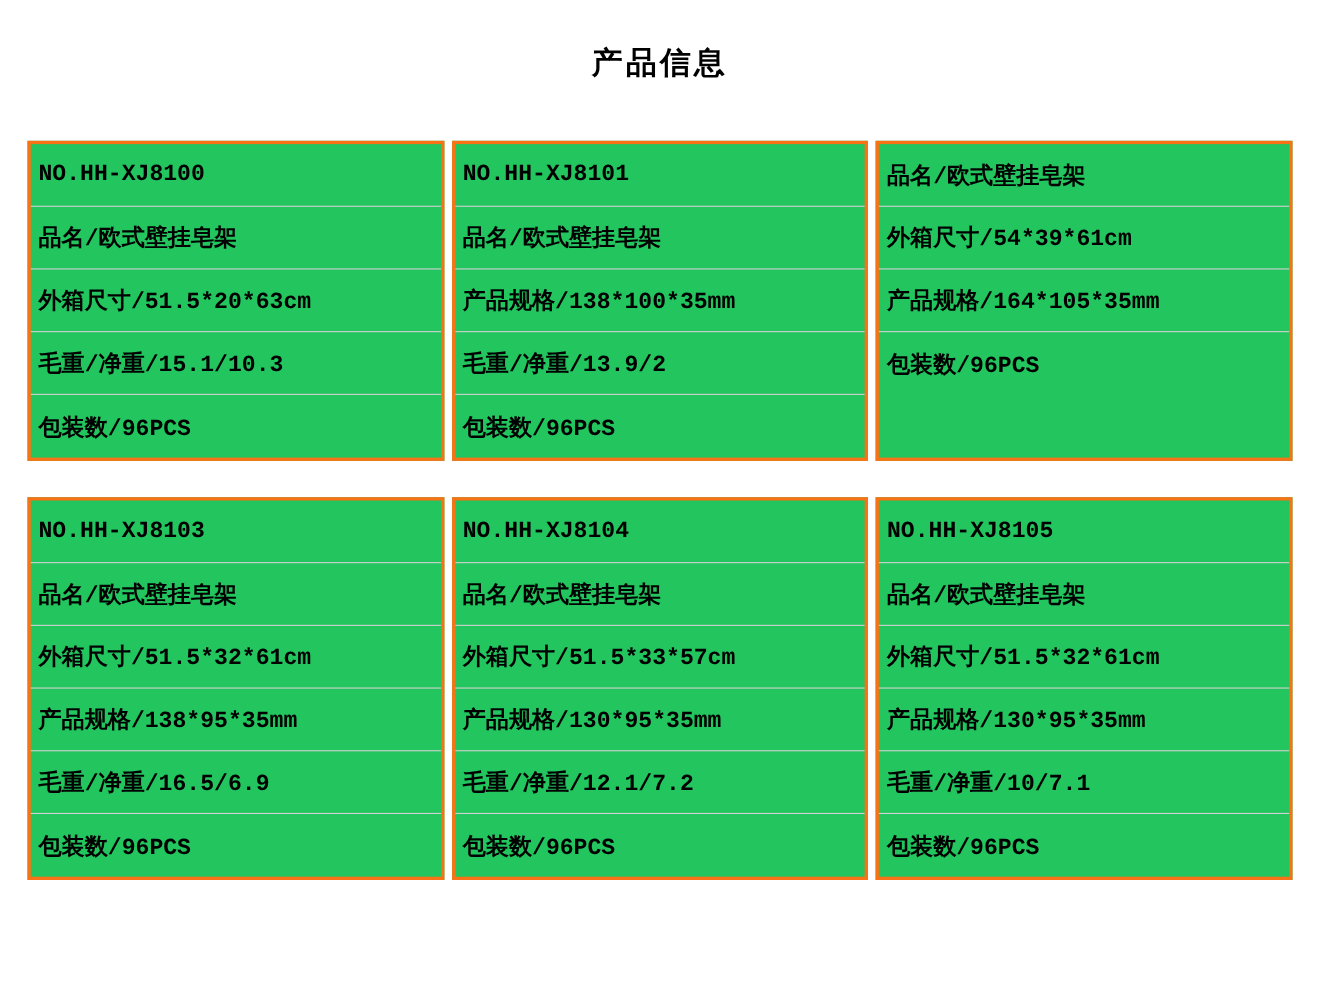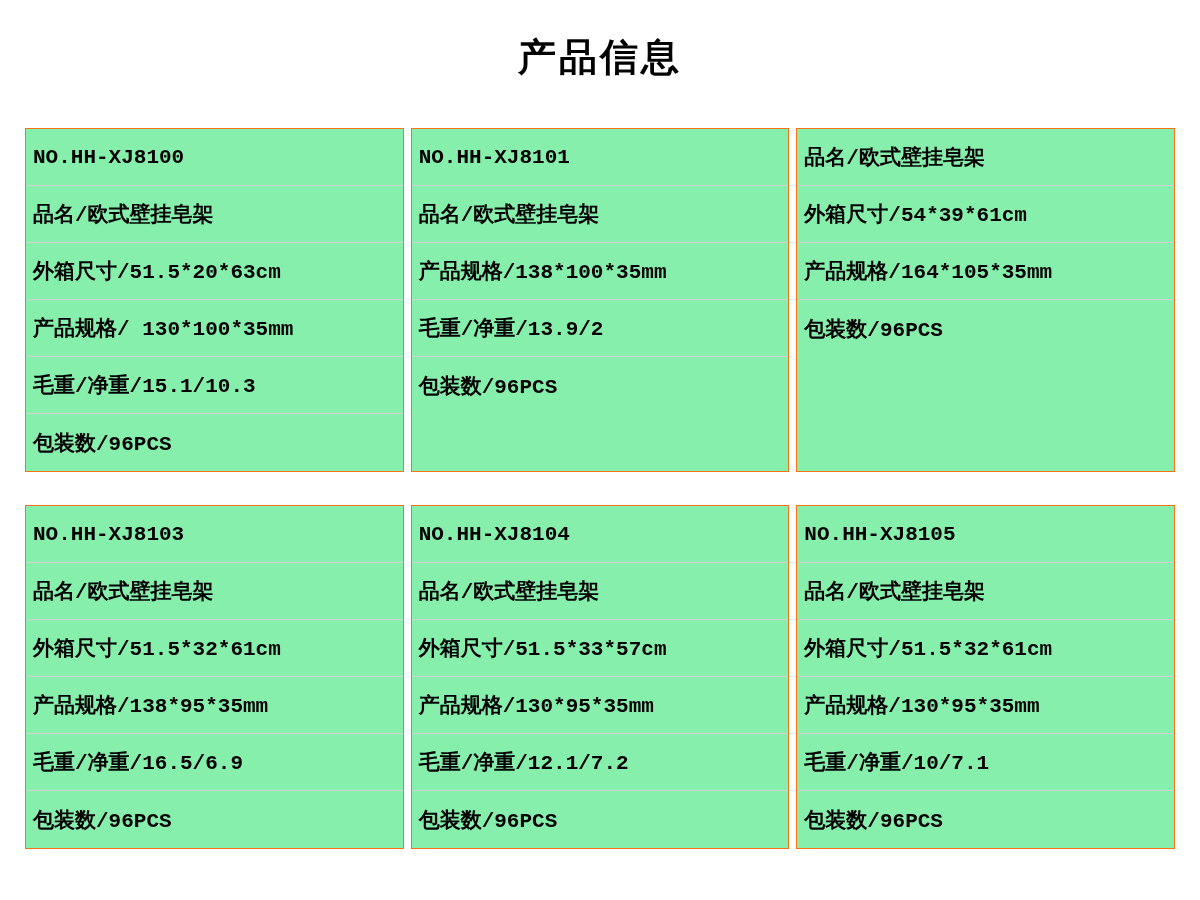--- a/index.html
+++ b/index.html
@@ -14,36 +14,36 @@
   .page {
     width: 1200px;
     height: 900px;
     box-sizing: border-box;
     overflow: hidden;
   }
   .page-title {
     margin: 0;
     padding-top: 36px;
     text-align: center;
-    font-size: 38px;
+    font-size: 28px;
     line-height: 42px;
     font-weight: bold;
     letter-spacing: 3px;
     font-family: "Liberation Sans", sans-serif;
   }
   .cards-grid {
     margin: 50px 25px 0 25px;
     display: grid;
     grid-template-columns: repeat(3, 1fr);
     column-gap: 7px;
     row-gap: 33px;
   }
   .product-card {
-    border: 1px solid #f97316;
-    background: #86efac;
+    border: 3px solid #f97316;
+    background: #22c55e;
   }
   .card-row {
     box-sizing: border-box;
     height: 57px;
     display: flex;
     align-items: center;
     padding-left: 7px;
     border-bottom: 1px solid #d2d2d2;
     font-family: "Liberation Mono", "DejaVu Sans Mono", monospace;
     font-weight: bold;
@@ -61,21 +61,20 @@
 <div class="page">
 
   <h1 class="page-title">产品信息</h1>
 
   <div class="cards-grid">
 
     <div class="product-card">
       <div class="card-row">NO.HH-XJ8100</div>
       <div class="card-row">品名/欧式壁挂皂架</div>
       <div class="card-row">外箱尺寸/51.5*20*63cm</div>
-      <div class="card-row">产品规格/ 130*100*35mm</div>
       <div class="card-row">毛重/净重/15.1/10.3</div>
       <div class="card-row">包装数/96PCS</div>
     </div>
 
     <div class="product-card">
       <div class="card-row">NO.HH-XJ8101</div>
       <div class="card-row">品名/欧式壁挂皂架</div>
       <div class="card-row">产品规格/138*100*35mm</div>
       <div class="card-row">毛重/净重/13.9/2</div>
       <div class="card-row">包装数/96PCS</div>

